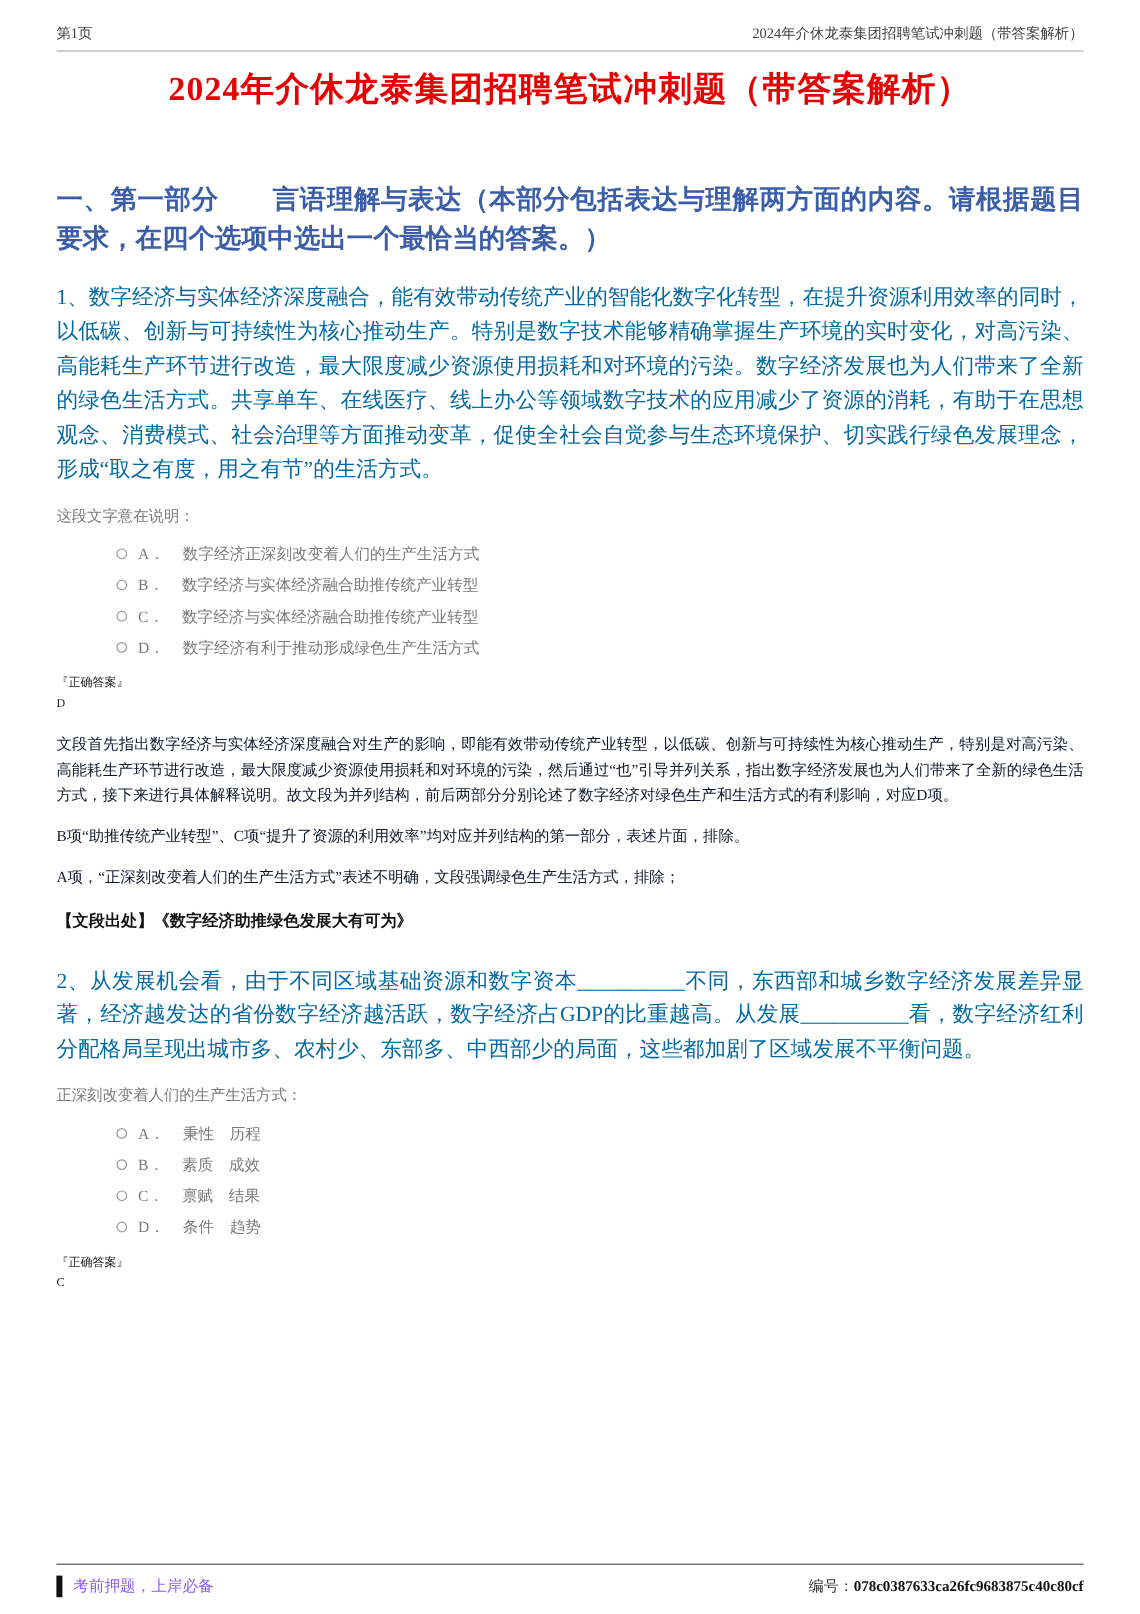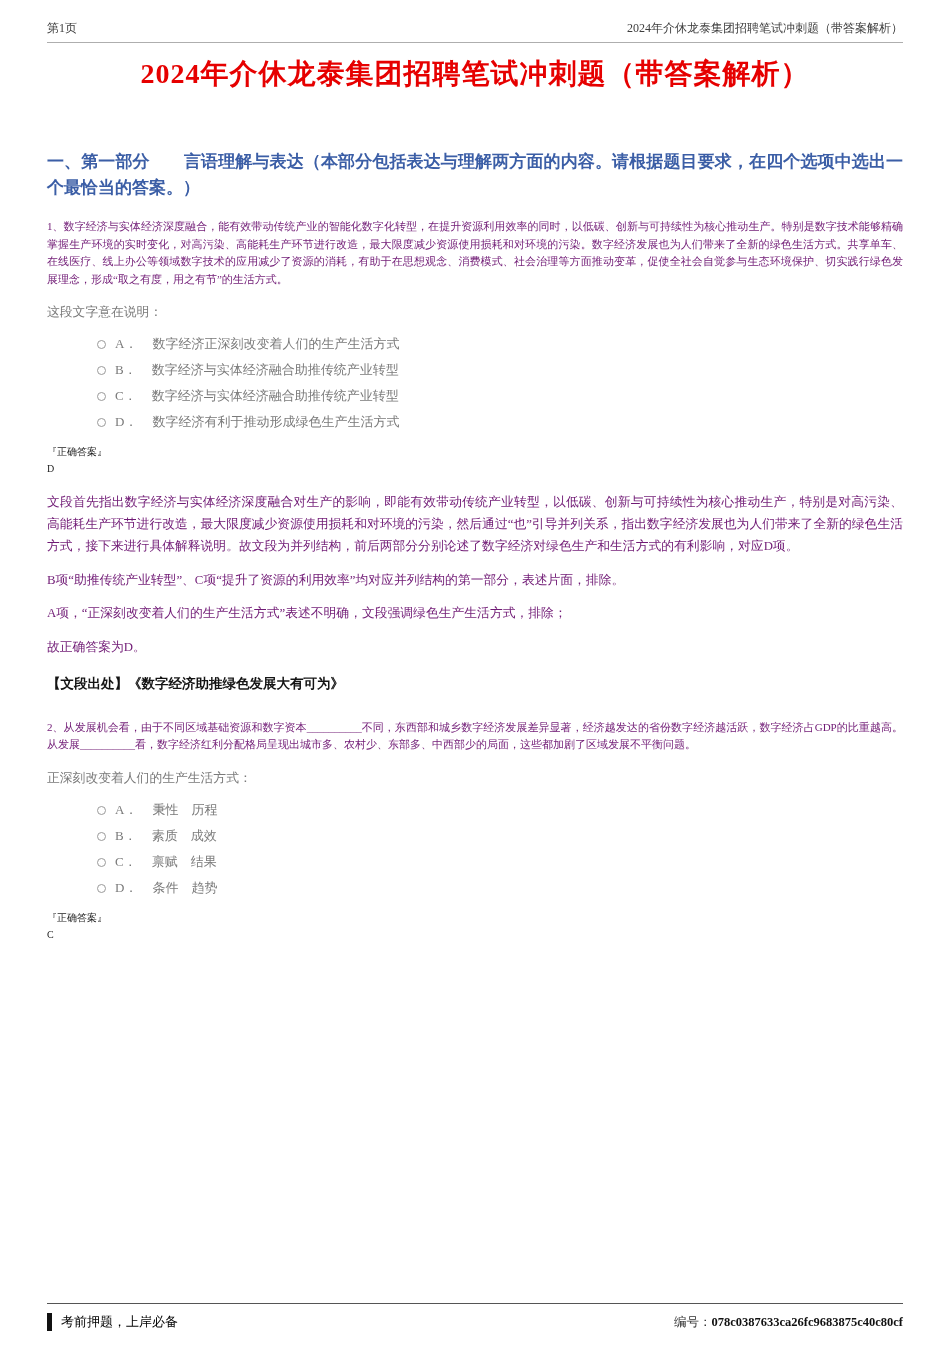--- a/index.html
+++ b/index.html
@@ -25,53 +25,53 @@
   }
 
   
   .notice {
     margin-top:52px; color:#d40000; font-size:13.5px;
     line-height:1.62; text-align:justify;
   }
 
   
   .section-heading {
-    margin-top:56px; color:#3b5ea6; font-size:17px; font-weight:700;
+    margin-top:56px; color:#3b5ea6; font-size:22px; font-weight:700;
     line-height:1.5; text-align:justify;
   }
 
-  .stem { margin-top:18px; color:#701a75; font-size:11px; line-height:1.6; text-align:justify; }
+  .stem { margin-top:18px; color:#0369a1; font-size:18px; line-height:1.6; text-align:justify; }
   .prompt { margin-top:16px; color:#7a7a7a; font-size:12.8px; }
 
   .options { margin:10px 0 0 50px; }
   .option { display:flex; align-items:center; height:26px; color:#7a7a7a; font-size:13px; cursor:default; }
   .radio {
     width:9px; height:9px; border:1px solid #9a9a9a; border-radius:50%;
     margin-right:9px; flex:none; background:#fff;
   }
   .opt-label { margin-right:15px; }
 
   .answer { margin-top:10px; color:#1c1c1c; font-size:10px; line-height:1.4; }
   .answer p { margin-bottom:3px; }
 
-  .analysis { color:#701a75; font-size:12.8px; line-height:1.7; text-align:justify; }
+  .analysis { color:#0f172a; font-size:12.8px; line-height:1.7; text-align:justify; }
   .an-first { margin-top:16px; }
   .an-line  { margin-top:12px; }
 
   .source { margin-top:16px; color:#141414; font-size:13.5px; font-weight:700; }
 
   .q2 .stem { margin-top:26px; }
 
   
   .ftr {
     position:absolute; left:47px; right:47px; bottom:14px;
     border-top:1px solid #555; padding-top:9px;
     display:flex; justify-content:space-between; align-items:center;
   }
-  .slogan { border-left:5px solid #111; padding-left:9px; font-size:13px; color:#000000; }
+  .slogan { border-left:5px solid #111; padding-left:9px; font-size:13px; color:#8b5cf6; }
   .code-wrap { font-size:12.5px; color:#333; }
   .code { font-weight:700; color:#111; }
 </style>
 </head>
 <body>
 
 <div class="page">
   <div class="inner">
 
     <div class="hdr">
@@ -112,21 +112,20 @@
       </div>
 
       <div class="answer">
         <p>『正确答案』</p>
         <p>D</p>
       </div>
 
       <p class="analysis an-first">文段首先指出数字经济与实体经济深度融合对生产的影响，即能有效带动传统产业转型，以低碳、创新与可持续性为核心推动生产，特别是对高污染、高能耗生产环节进行改造，最大限度减少资源使用损耗和对环境的污染，然后通过“也”引导并列关系，指出数字经济发展也为人们带来了全新的绿色生活方式，接下来进行具体解释说明。故文段为并列结构，前后两部分分别论述了数字经济对绿色生产和生活方式的有利影响，对应D项。</p>
       <p class="analysis an-line">B项“助推传统产业转型”、C项“提升了资源的利用效率”均对应并列结构的第一部分，表述片面，排除。</p>
       <p class="analysis an-line">A项，“正深刻改变着人们的生产生活方式”表述不明确，文段强调绿色生产生活方式，排除；</p>
-      <p class="analysis an-line">故正确答案为D。</p>
 
       <p class="source">【文段出处】《数字经济助推绿色发展大有可为》</p>
     </section>
 
     <section class="q2">
       <p class="stem">2、从发展机会看，由于不同区域基础资源和数字资本__________不同，东西部和城乡数字经济发展差异显著，经济越发达的省份数字经济越活跃，数字经济占GDP的比重越高。从发展__________看，数字经济红利分配格局呈现出城市多、农村少、东部多、中西部少的局面，这些都加剧了区域发展不平衡问题。</p>
       <p class="prompt">正深刻改变着人们的生产生活方式：</p>
 
       <div class="options">
         <div class="option">

